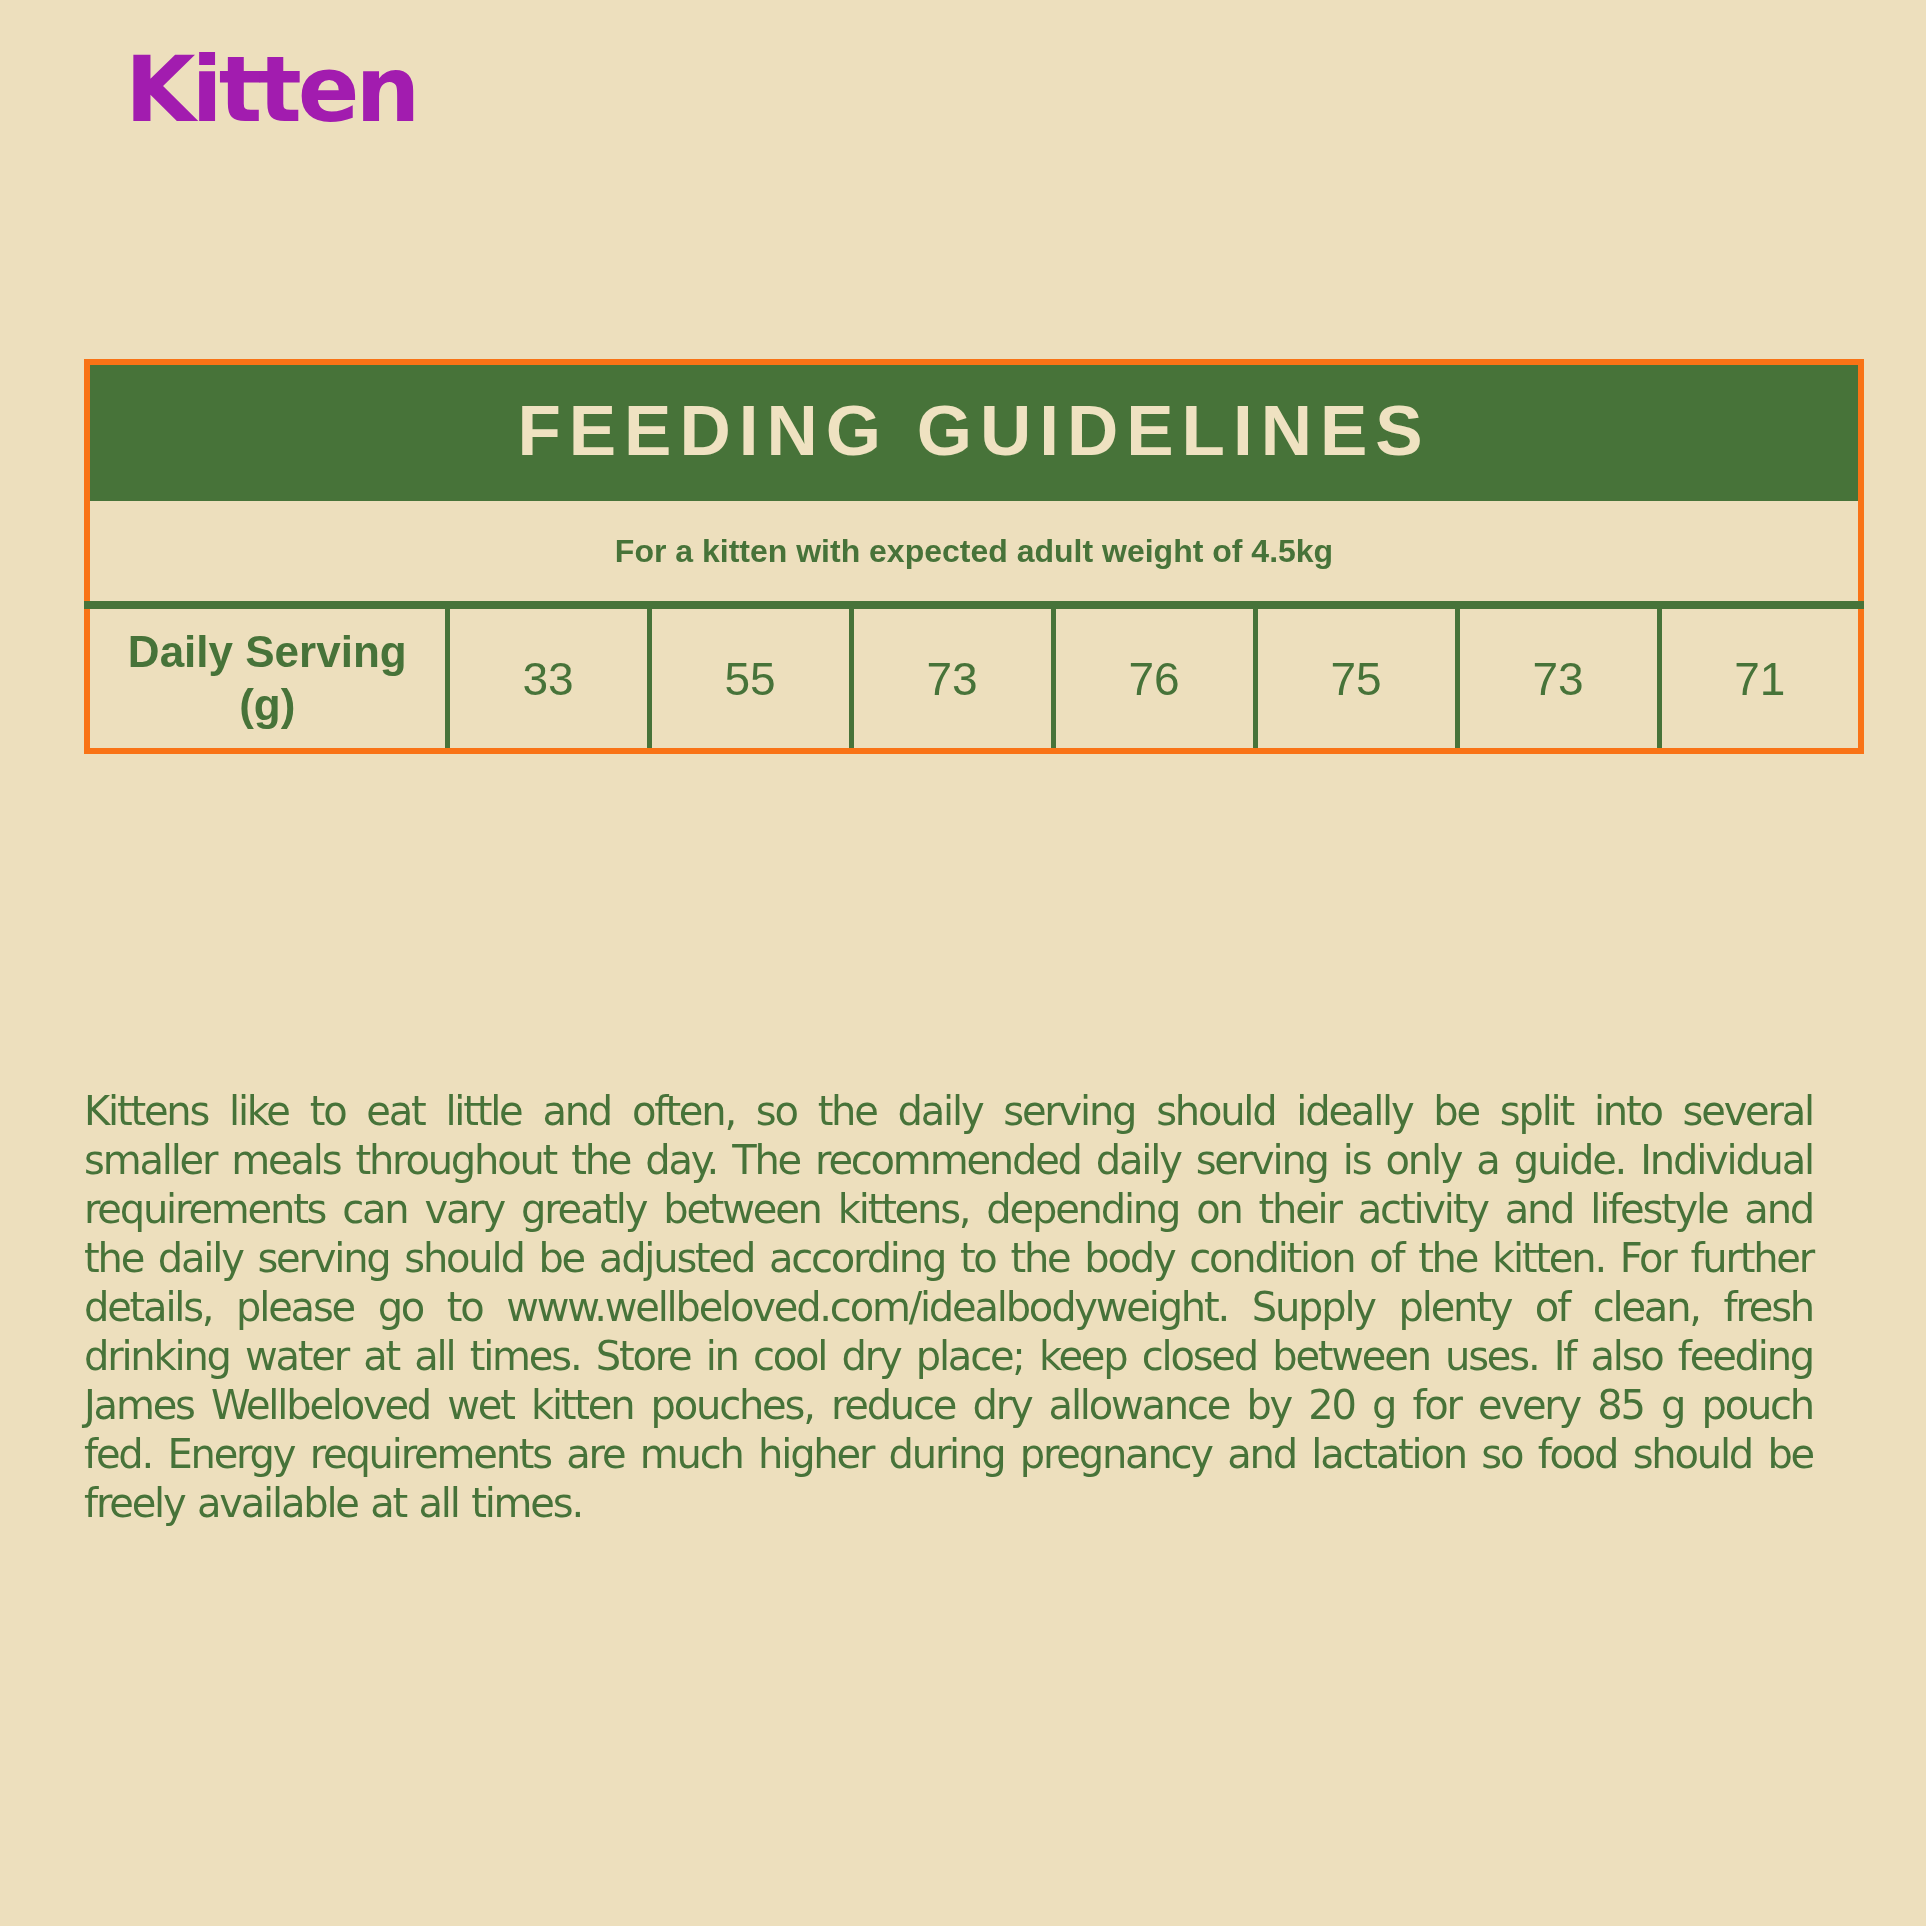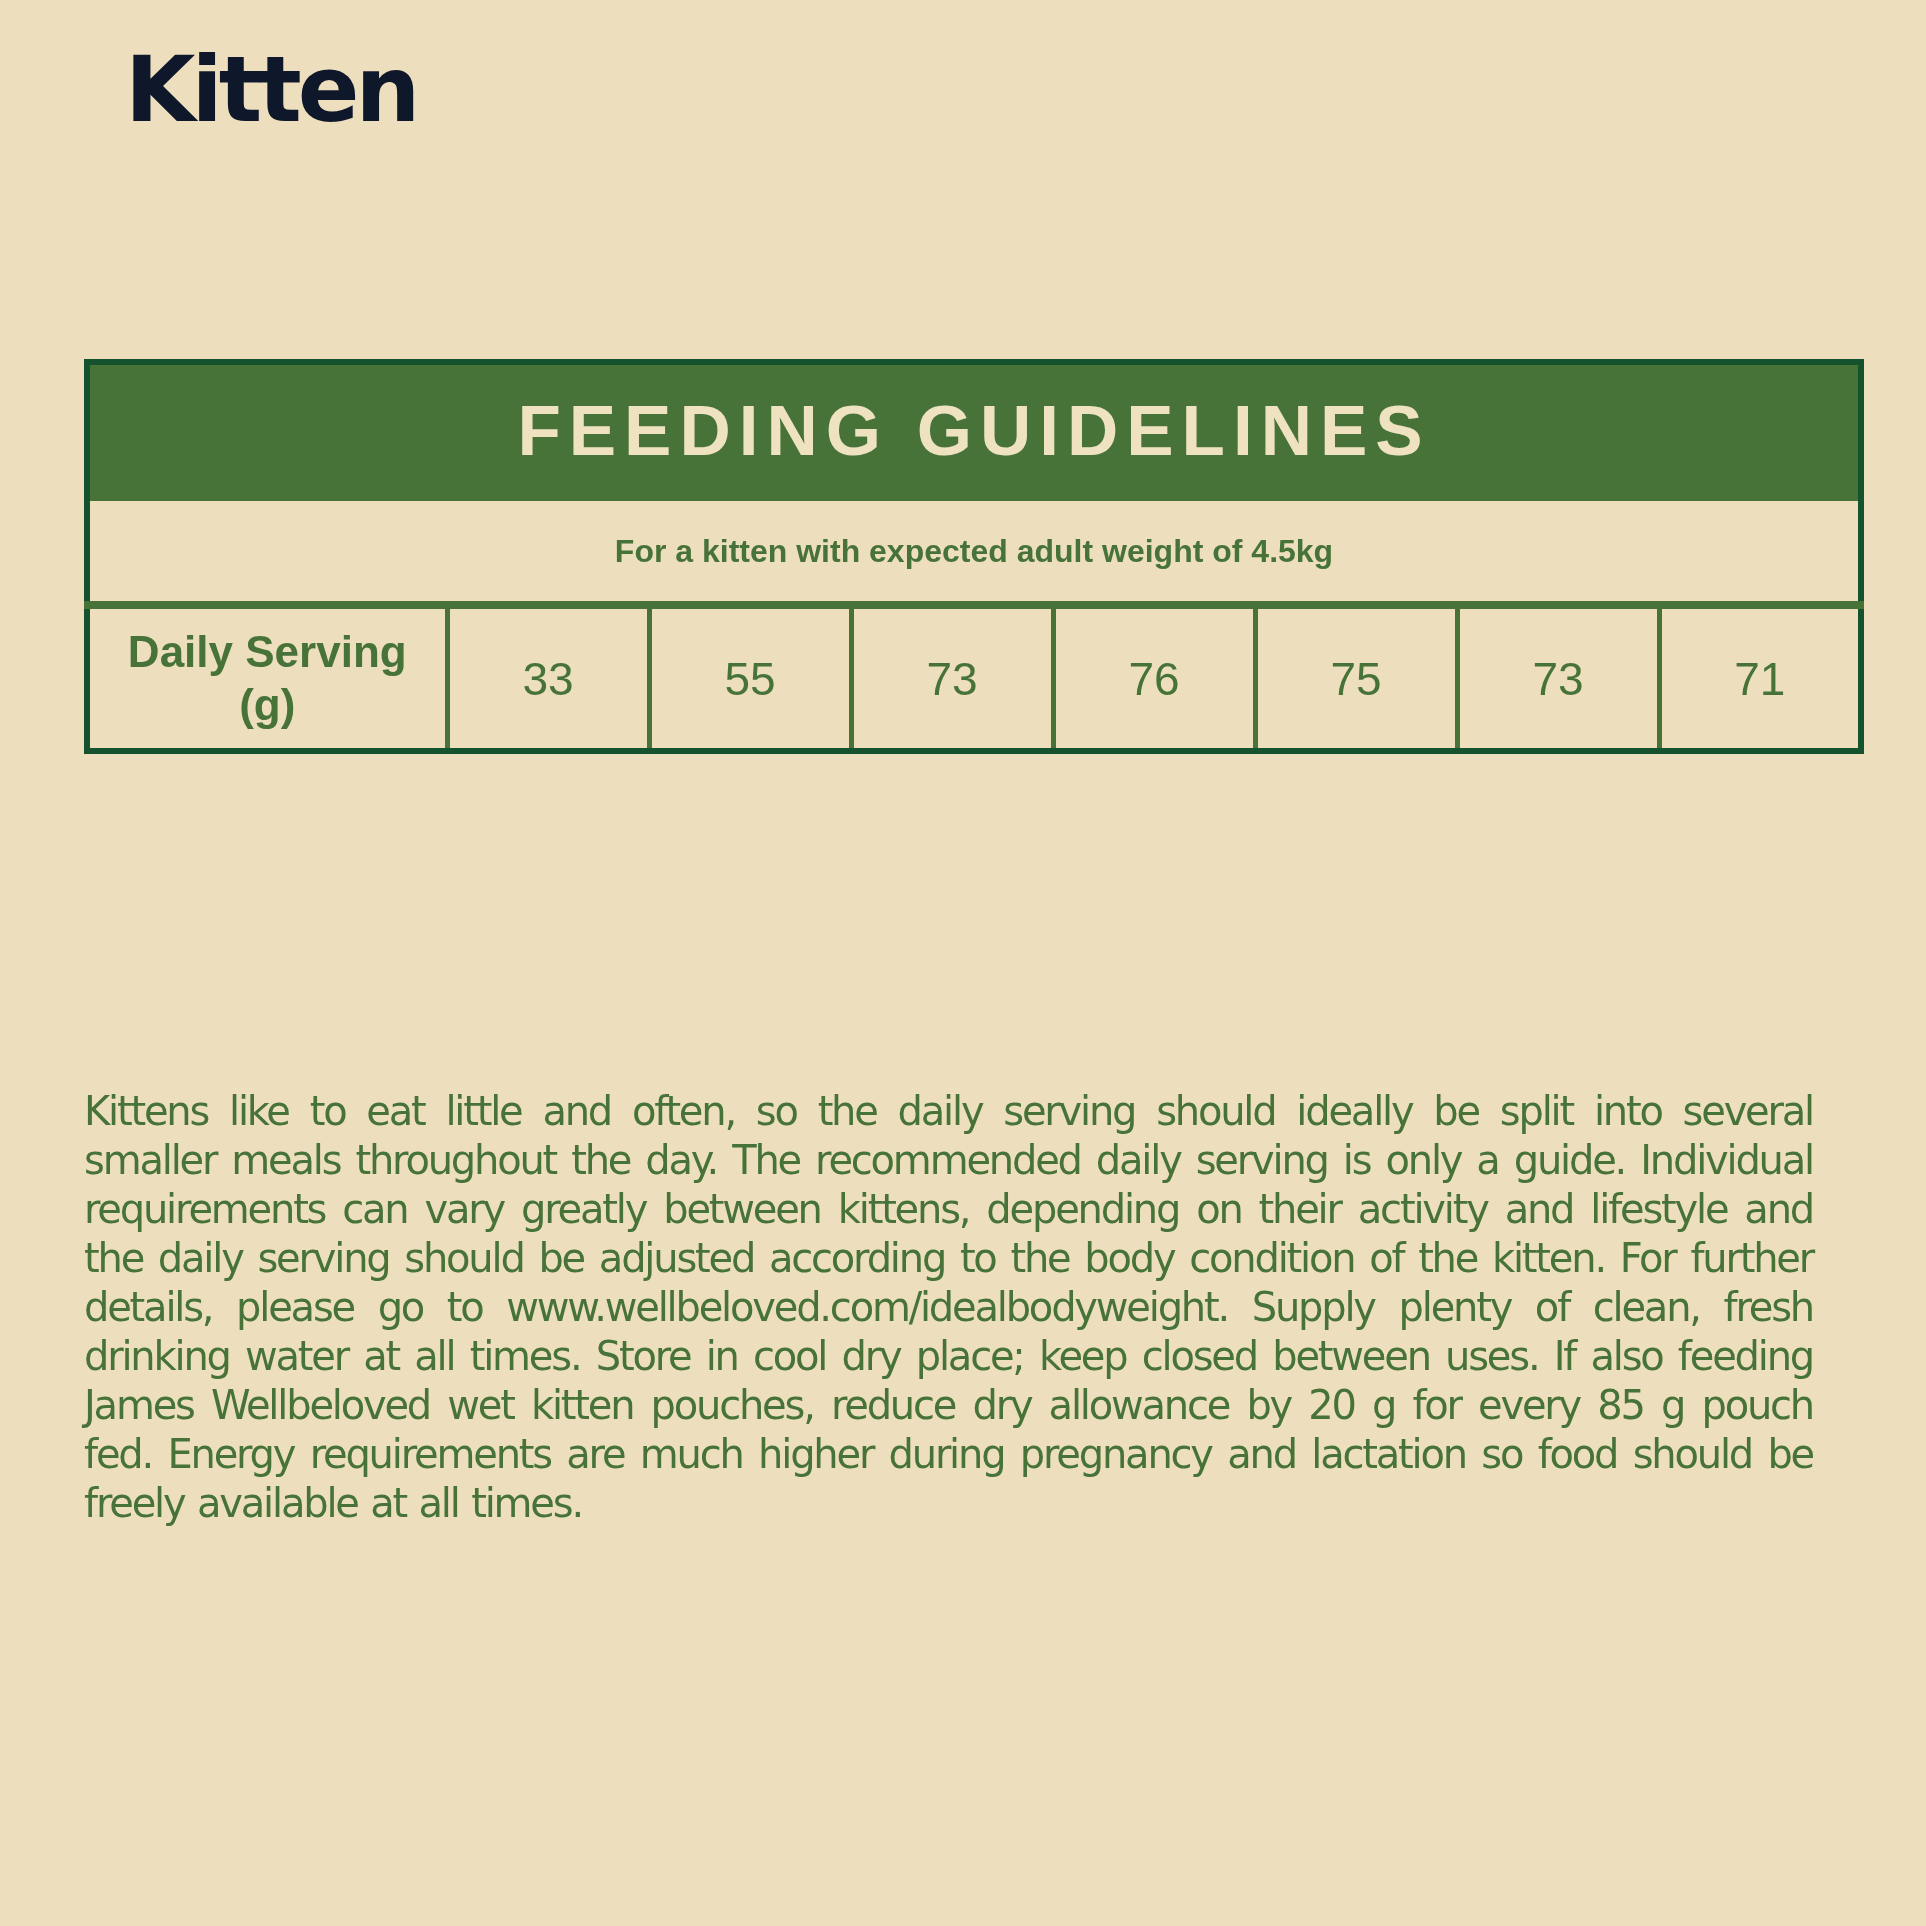--- a/index.html
+++ b/index.html
@@ -14,31 +14,31 @@
     font-family: "DejaVu Sans", sans-serif;
     overflow: hidden;
   }
   .page-title {
     position: absolute;
     left: 125px;
     top: 44px;
     font-size: 91px;
     font-weight: bold;
     letter-spacing: -4px;
-    color: #0f172a;
+    color: #a21caf;
     line-height: 1;
   }
   table.guide {
     position: absolute;
     left: 84px;
     top: 359px;
     width: 1772px;
     border-collapse: collapse;
     table-layout: fixed;
-    border: 6px solid #14532d;
+    border: 6px solid #f97316;
     color: #477339;
   }
   table.guide td {
     border: 5px solid #477339;
     text-align: center;
     vertical-align: middle;
     font-family: "Liberation Sans", sans-serif;
   }
   td.table-head {
     height: 129px;

